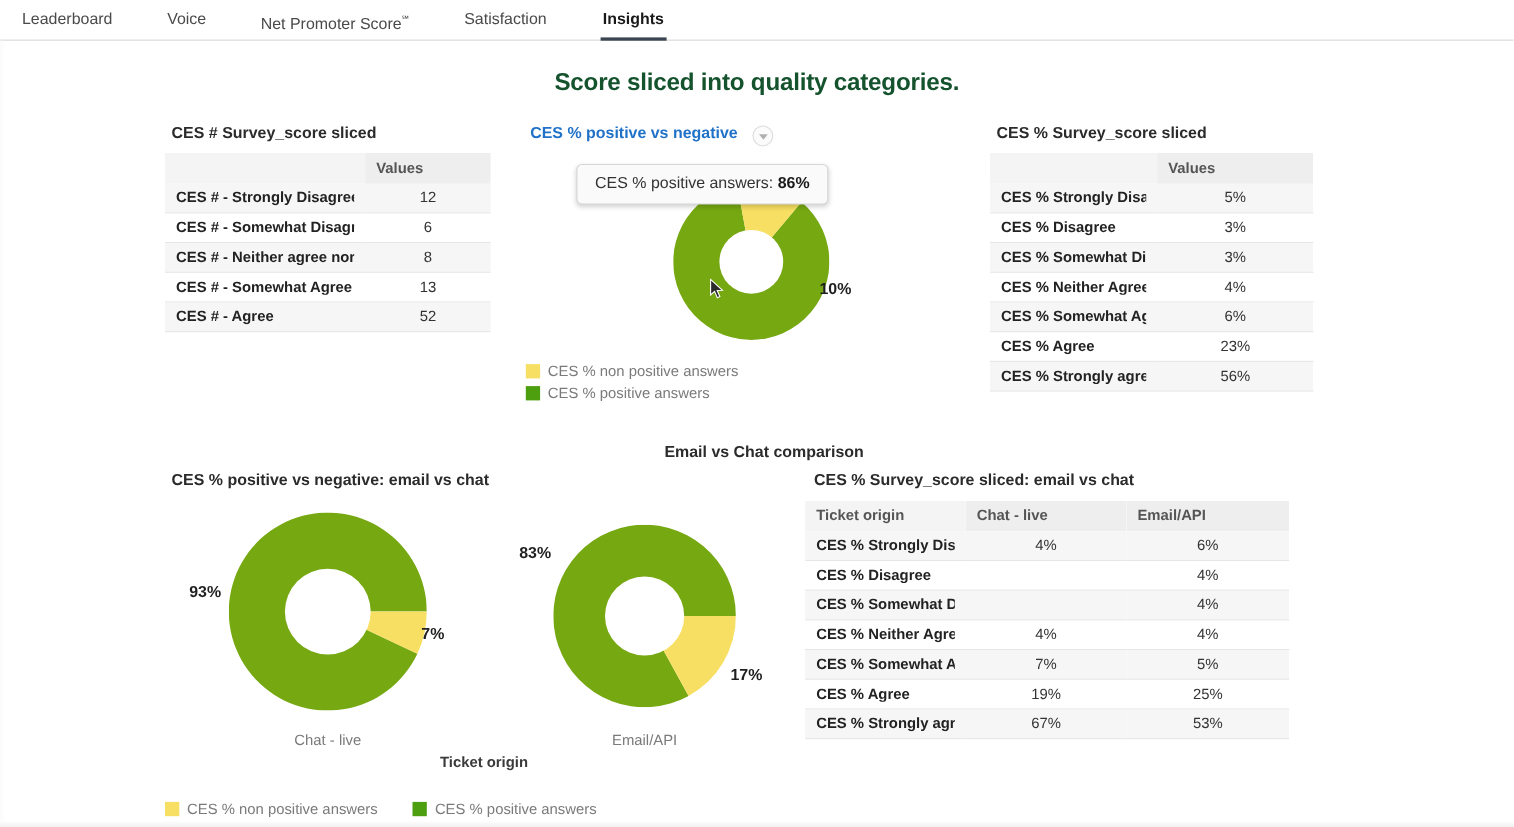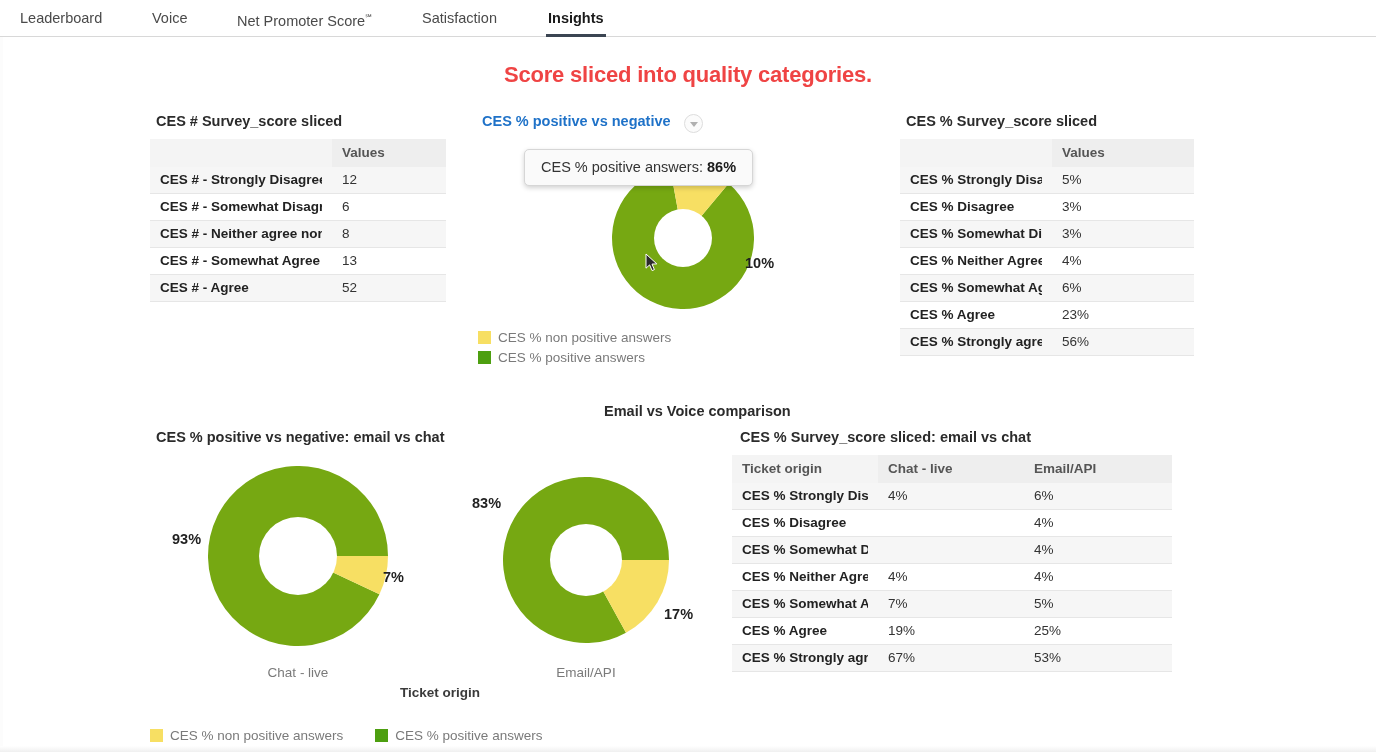--- a/index.html
+++ b/index.html
@@ -59,21 +59,21 @@
   }
 
   
   #page-title {
     position: absolute;
     left: 0; top: 62px;
     width: 1376px;
     text-align: center;
     font-size: 22px;
     font-weight: bold;
-    color: #ef4444;
+    color: #14532d;
     letter-spacing: -0.2px;
   }
 
   
   .widget-title {
     font-size: 14.5px;
     font-weight: bold;
     color: #2b2b2b;
     white-space: nowrap;
   }
@@ -107,21 +107,21 @@
     padding: 5px 10px 6px 10px;
     white-space: nowrap;
     overflow: hidden;
     color: #2b2b2b;
   }
   table.ptable td.lbl {
     font-weight: bold;
     color: #222222;
   }
   table.ptable td.num {
-    text-align: left;
+    text-align: center;
     color: #333333;
   }
   table.ptable tbody tr:nth-child(odd) td.lbl { background: #f6f6f6; }
   table.ptable tbody tr:nth-child(odd) td.num { background: #f6f6f6; }
   table.ptable tbody tr:nth-child(even) td { background: #ffffff; }
   table.ptable tbody tr td { border-bottom: 1px solid #e6e6e6; }
   table.ptable tbody tr:last-child td { border-bottom: 1px solid #e6e6e6; }
 
   
   .clip {
@@ -388,21 +388,21 @@
       </tr>
       <tr>
         <td class="lbl">
           <span class="clip">CES % Strongly agree</span>
         </td>
         <td class="num">56%</td>
       </tr>
     </tbody>
 </table>
 
-<div style="position:absolute; left:604px; top:403px;" class="widget-title">Email vs Voice comparison</div>
+<div style="position:absolute; left:604px; top:403px;" class="widget-title">Email vs Chat comparison</div>
 
 <div style="position:absolute; left:156px; top:429px;" class="widget-title">CES % positive vs negative: email vs chat</div>
 
 <div class="donut-wrap" style="left:208px; top:466px; width:180px; height:180px;">
   <svg width="180" height="180" viewBox="0 0 180 180">
     <path id="chat-green" fill="#76a812" d="M 90 90 L 171.43 128.32 A 90 90 0 1 1 180.00 90.00 Z"></path>
     <path id="chat-yellow" fill="#f7df63" d="M 90 90 L 180.00 90.00 A 90 90 0 0 1 171.43 128.32 Z"></path>
     <circle cx="90" cy="90" r="39" fill="#ffffff"></circle>
   </svg>
 </div>

